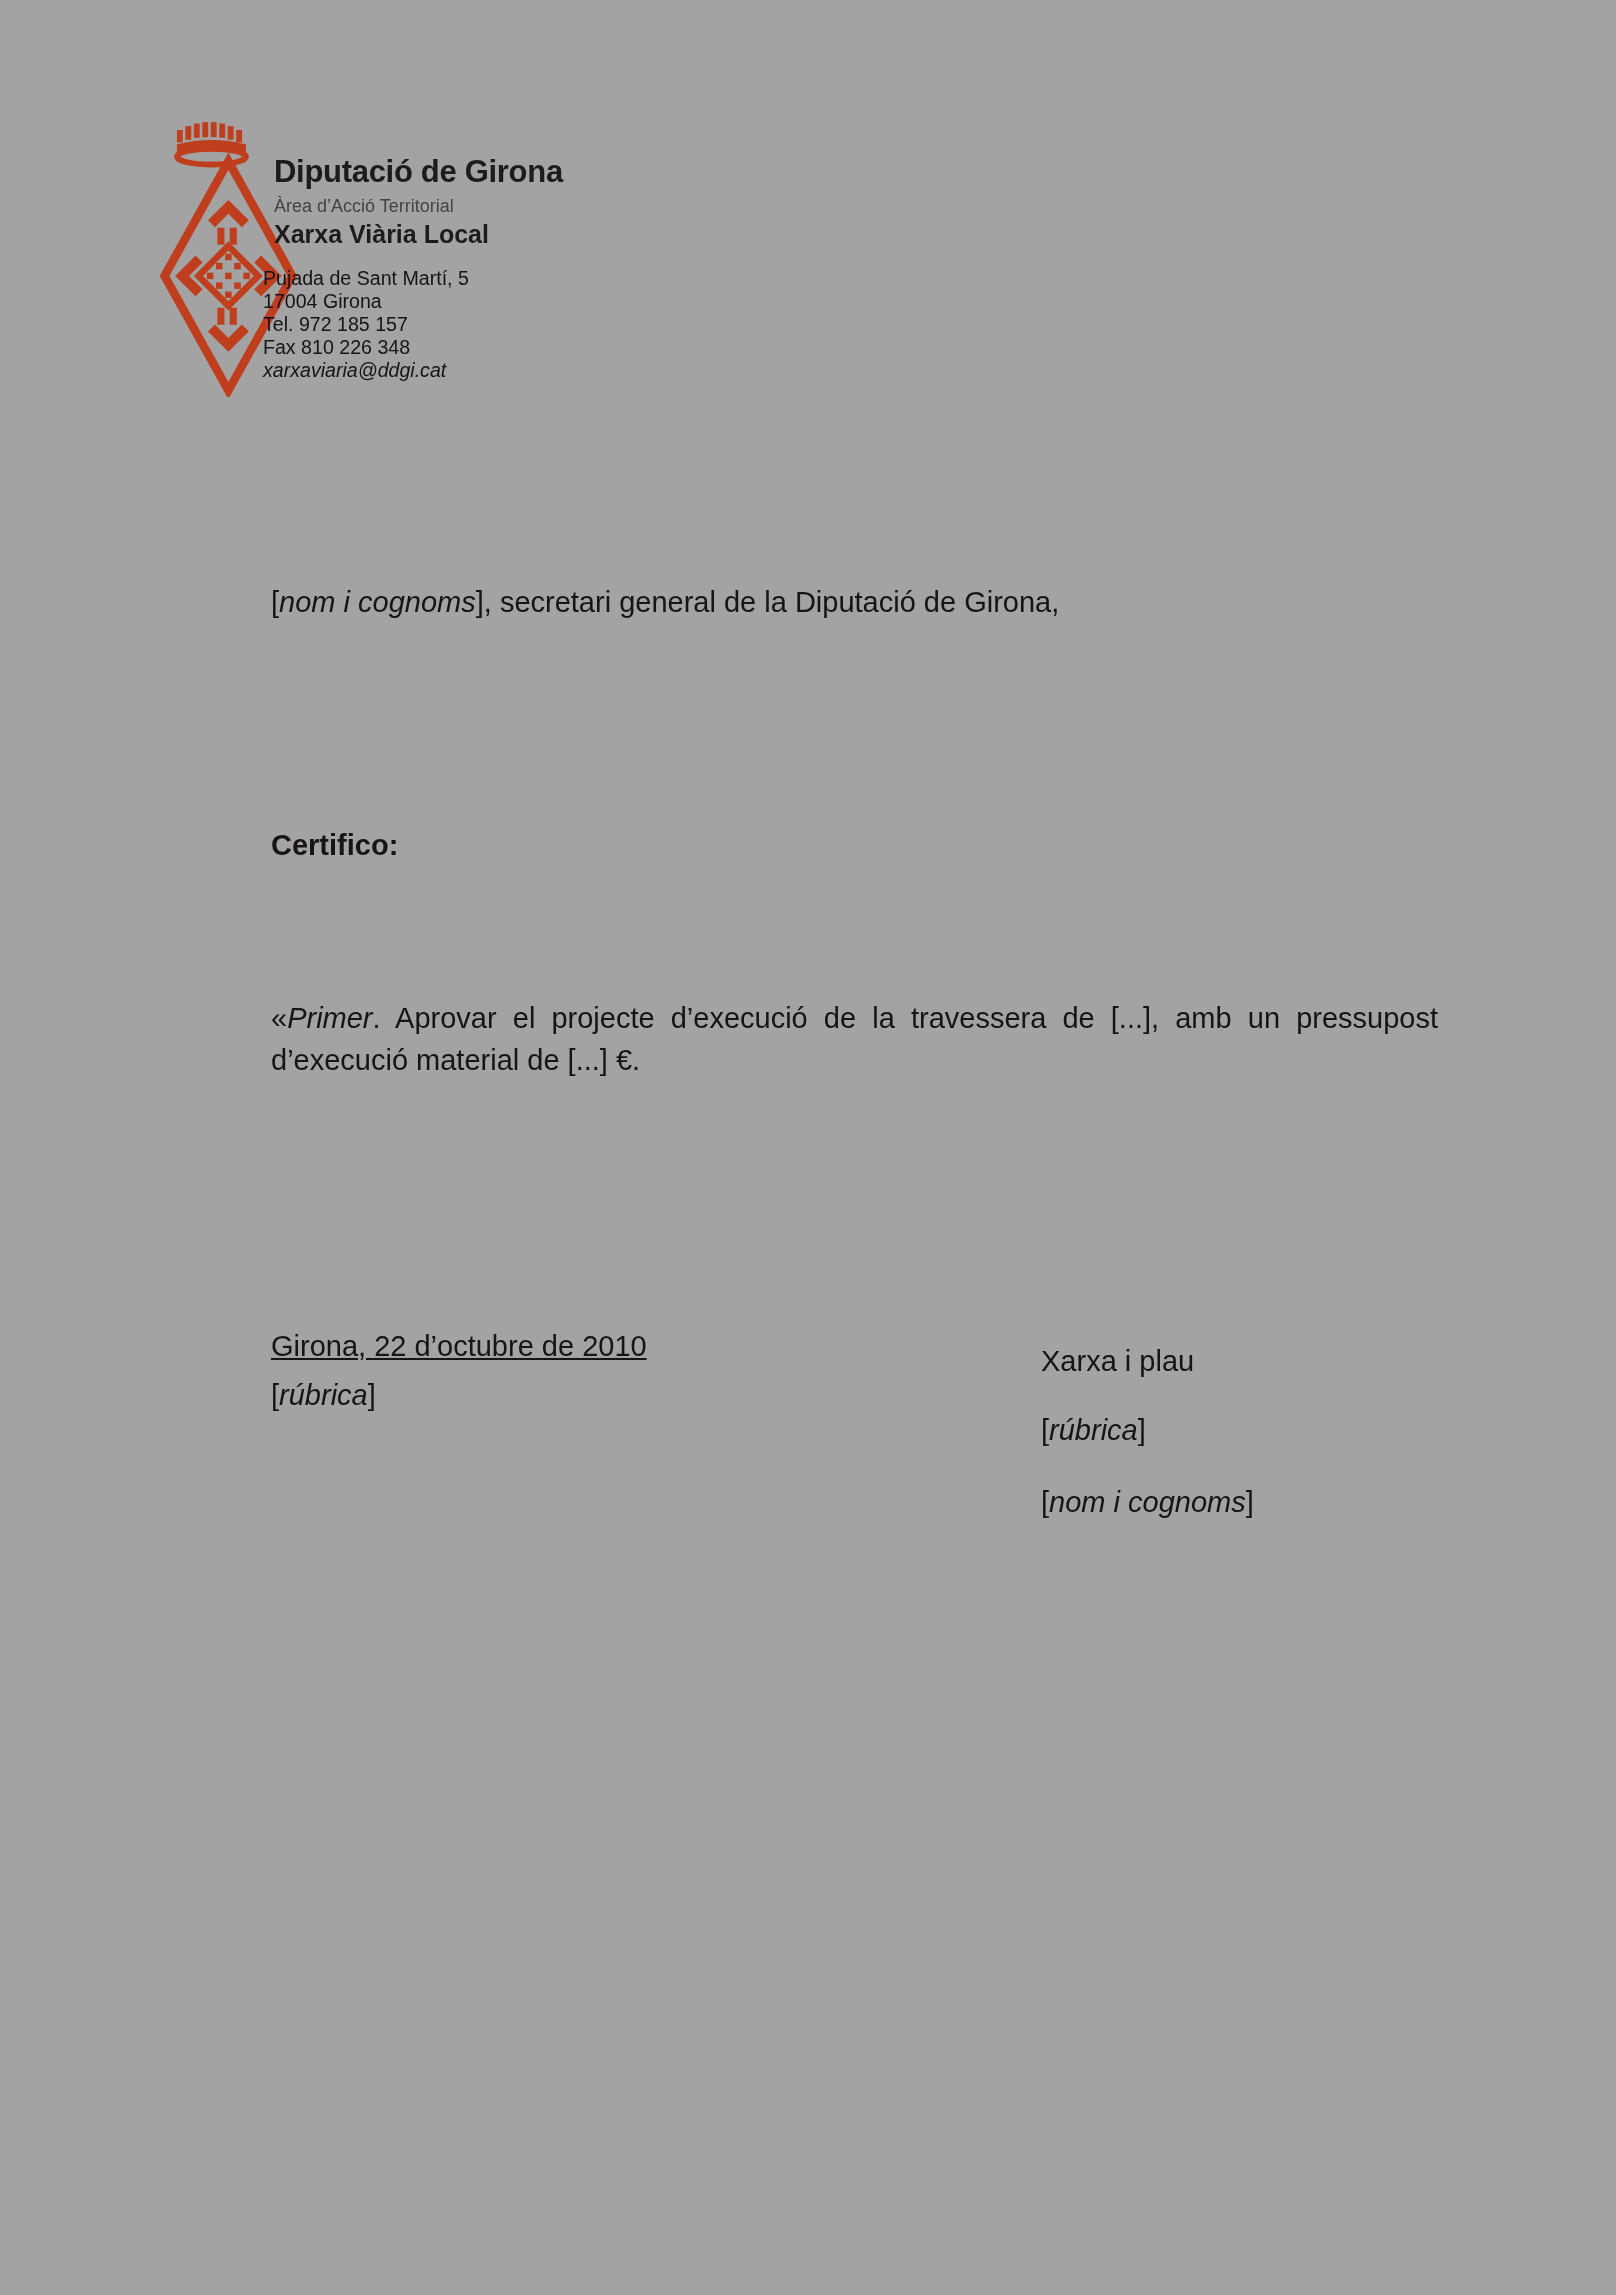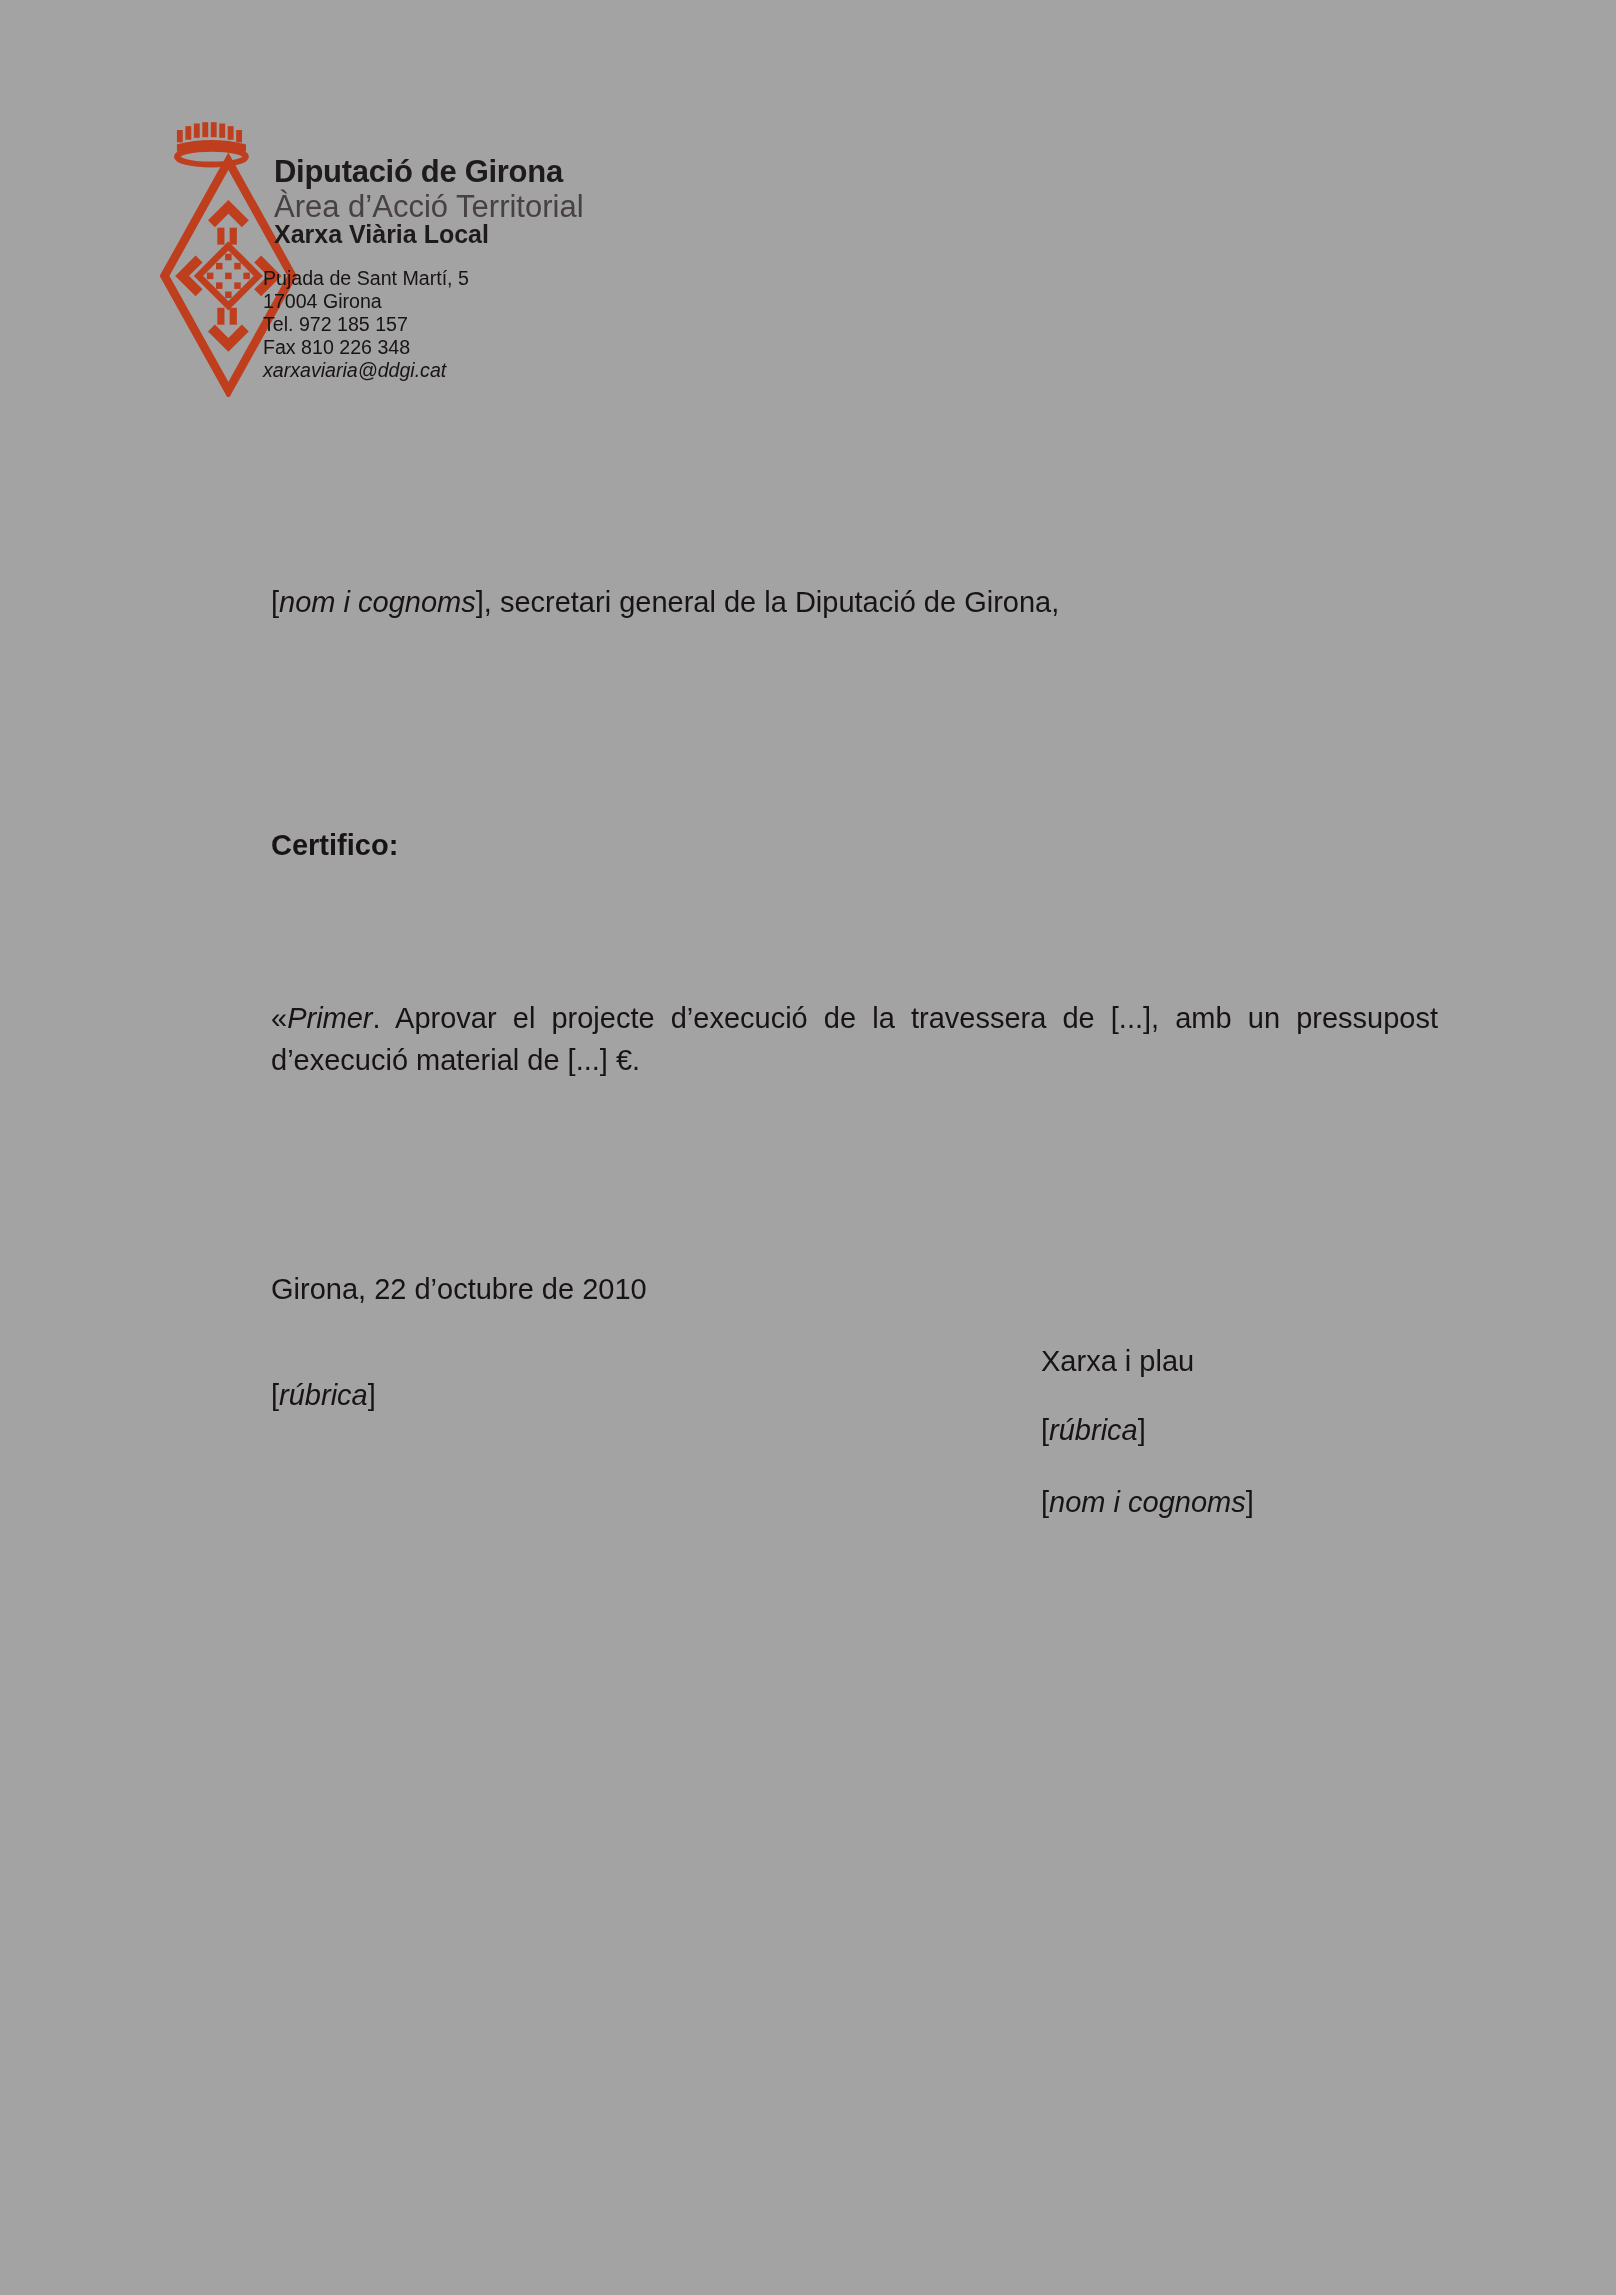--- a/index.html
+++ b/index.html
@@ -16,21 +16,21 @@
   .abs { position: absolute; }
 
   
   .logo { left: 160px; top: 117px; width: 140px; height: 280px; }
   .brand { left: 274px; top: 155px; }
   .brand-org {
     font-size: 31px; font-weight: bold; line-height: 34px;
     letter-spacing: -0.3px; color: #1f1a1b; white-space: nowrap;
   }
   .brand-area {
-    font-size: 31px; font-weight: normal; line-height: 27px;
+    font-size: 18px; font-weight: normal; line-height: 27px;
     margin-top: 3.9px; color: #474142; white-space: nowrap;
   }
   .brand-service {
     font-size: 25px; font-weight: bold; line-height: 29px;
     color: #1f1a1b; white-space: nowrap;
   }
   .address { left: 263px; top: 267px; font-size: 19.6px; line-height: 23px; }
   .address-email { font-style: italic; }
 
   
@@ -41,21 +41,21 @@
   .para { text-align: justify; }
   .bold { font-weight: bold; }
   .it { font-style: italic; }
 
   .pos-intro    { top: 581px;  }
   .pos-certify  { top: 824px; }
   .pos-p1       { top: 891px; }
   .pos-p2       { top: 997px; }
   .pos-p3       { top: 1104px; }
   .pos-closing  { top: 1207px; }
-  .pos-date     { top: 1268px; }
+  .pos-date     { top: 1325px; text-decoration: underline; }
 
   
   .sig { font-size: 29px; line-height: 42px; white-space: nowrap; }
   .pos-vist     { top: 1340px; left: 1041px; }
   .pos-rub-l    { top: 1374px; left: 271px;  }
   .pos-rub-r    { top: 1409px; left: 1041px; }
   .pos-nom-r    { top: 1481px; left: 1041px; }
 </style>
 </head>
 <body>

